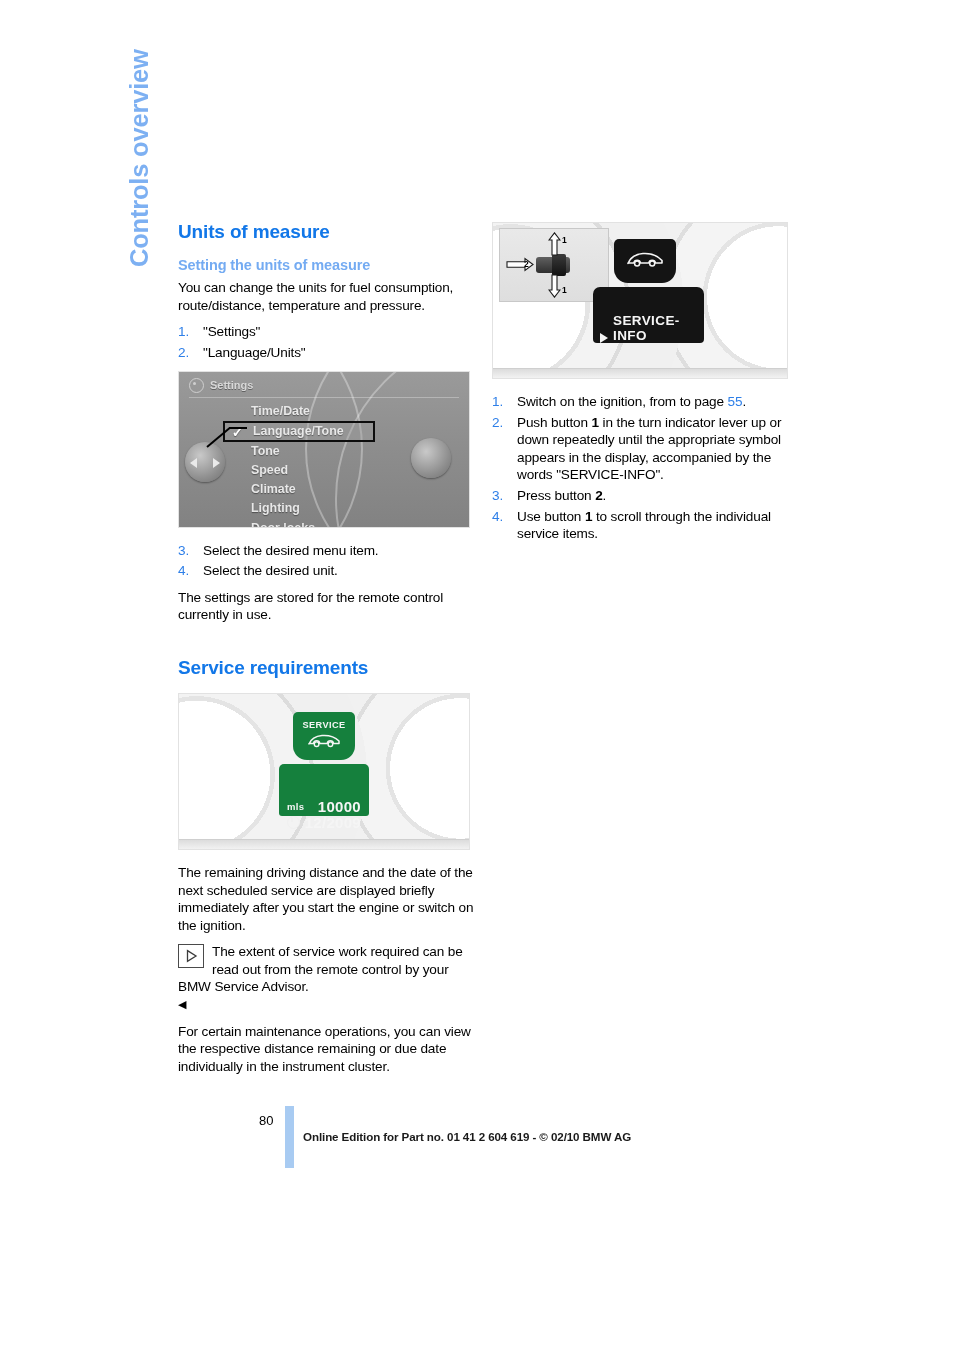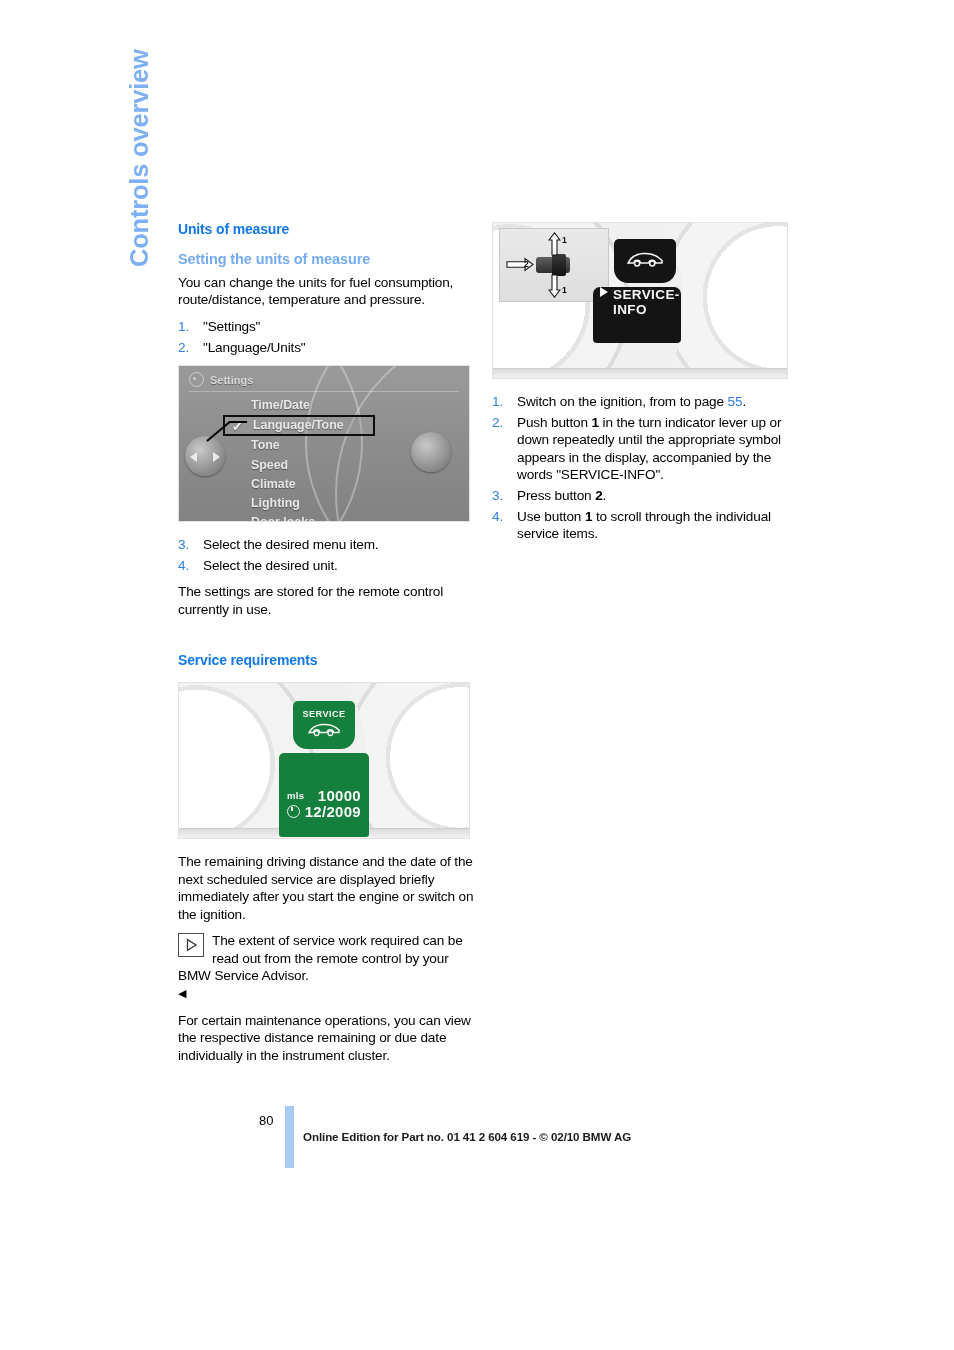--- a/index.html
+++ b/index.html
@@ -38,21 +38,21 @@
 
   
   .col {
     position: absolute;
     width: 296px;
   }
   .col-left  { left: 178px; top: 222px; }
   .col-right { left: 492px; top: 222px; }
 
   h1.section {
-    font-size: 14px;
+    font-size: 19px;
     font-weight: bold;
     color: #1277e8;
     margin: 0 0 14px 0;
     letter-spacing: -0.15px;
     line-height: 1.1;
   }
   h2.subsection {
     font-size: 14.5px;
     font-weight: bold;
     color: #74abf2;
@@ -223,21 +223,21 @@
     background: #15803d; color: #f5f5f5;
   }
   .svc-top {
     top: 18px; width: 62px; height: 48px;
     border-radius: 5px 5px 14px 14px;
     display: flex; flex-direction: column; align-items: center; justify-content: center;
   }
   .svc-top .label { font-size: 9.2px; letter-spacing: 0.4px; font-weight: bold; }
   .svc-top .caricon { margin-top: 3px; }
   .svc-bot {
-    top: 70px; width: 90px; height: 84px;
+    top: 70px; width: 90px; height: 52px;
     border-radius: 5px 5px 3px 3px;
     padding: 0 6px;
     box-sizing: border-box;
   }
   .svc-bot .row {
     position: absolute; left: 8px; right: 8px;
     display: flex; align-items: center; justify-content: space-between;
     font-size: 14.5px; font-weight: bold; letter-spacing: 0.3px;
   }
   .svc-bot .row.r1 { top: 34px; }
@@ -281,24 +281,24 @@
   .si-inset .anum.n1b { left: 62px; top: 56px; }
   .si-inset .anum.n2  { left: 24px; top: 30px; }
   .si-car {
     position: absolute; left: 121px; top: 16px;
     width: 62px; height: 44px; background: #141414;
     border-radius: 5px 5px 14px 14px;
     display: flex; align-items: center; justify-content: center;
   }
   .si-text {
     position: absolute; left: 100px; top: 64px;
-    width: 88px; height: 56px; background: #141414;
+    width: 111px; height: 56px; background: #141414;
     border-radius: 7px 7px 4px 4px;
     color: #f5f5f5;
-    display: flex; align-items: flex-start; gap: 5px;
+    display: flex; align-items: flex-end; gap: 5px;
     padding-left: 7px; box-sizing: border-box;
   }
   .si-text .tri {
     width: 0; height: 0;
     border-top: 5px solid transparent; border-bottom: 5px solid transparent;
     border-left: 8px solid #f5f5f5;
     flex: none;
   }
   .si-text .words {
     font-size: 13.5px; font-weight: bold; line-height: 15px; letter-spacing: 0.4px;

